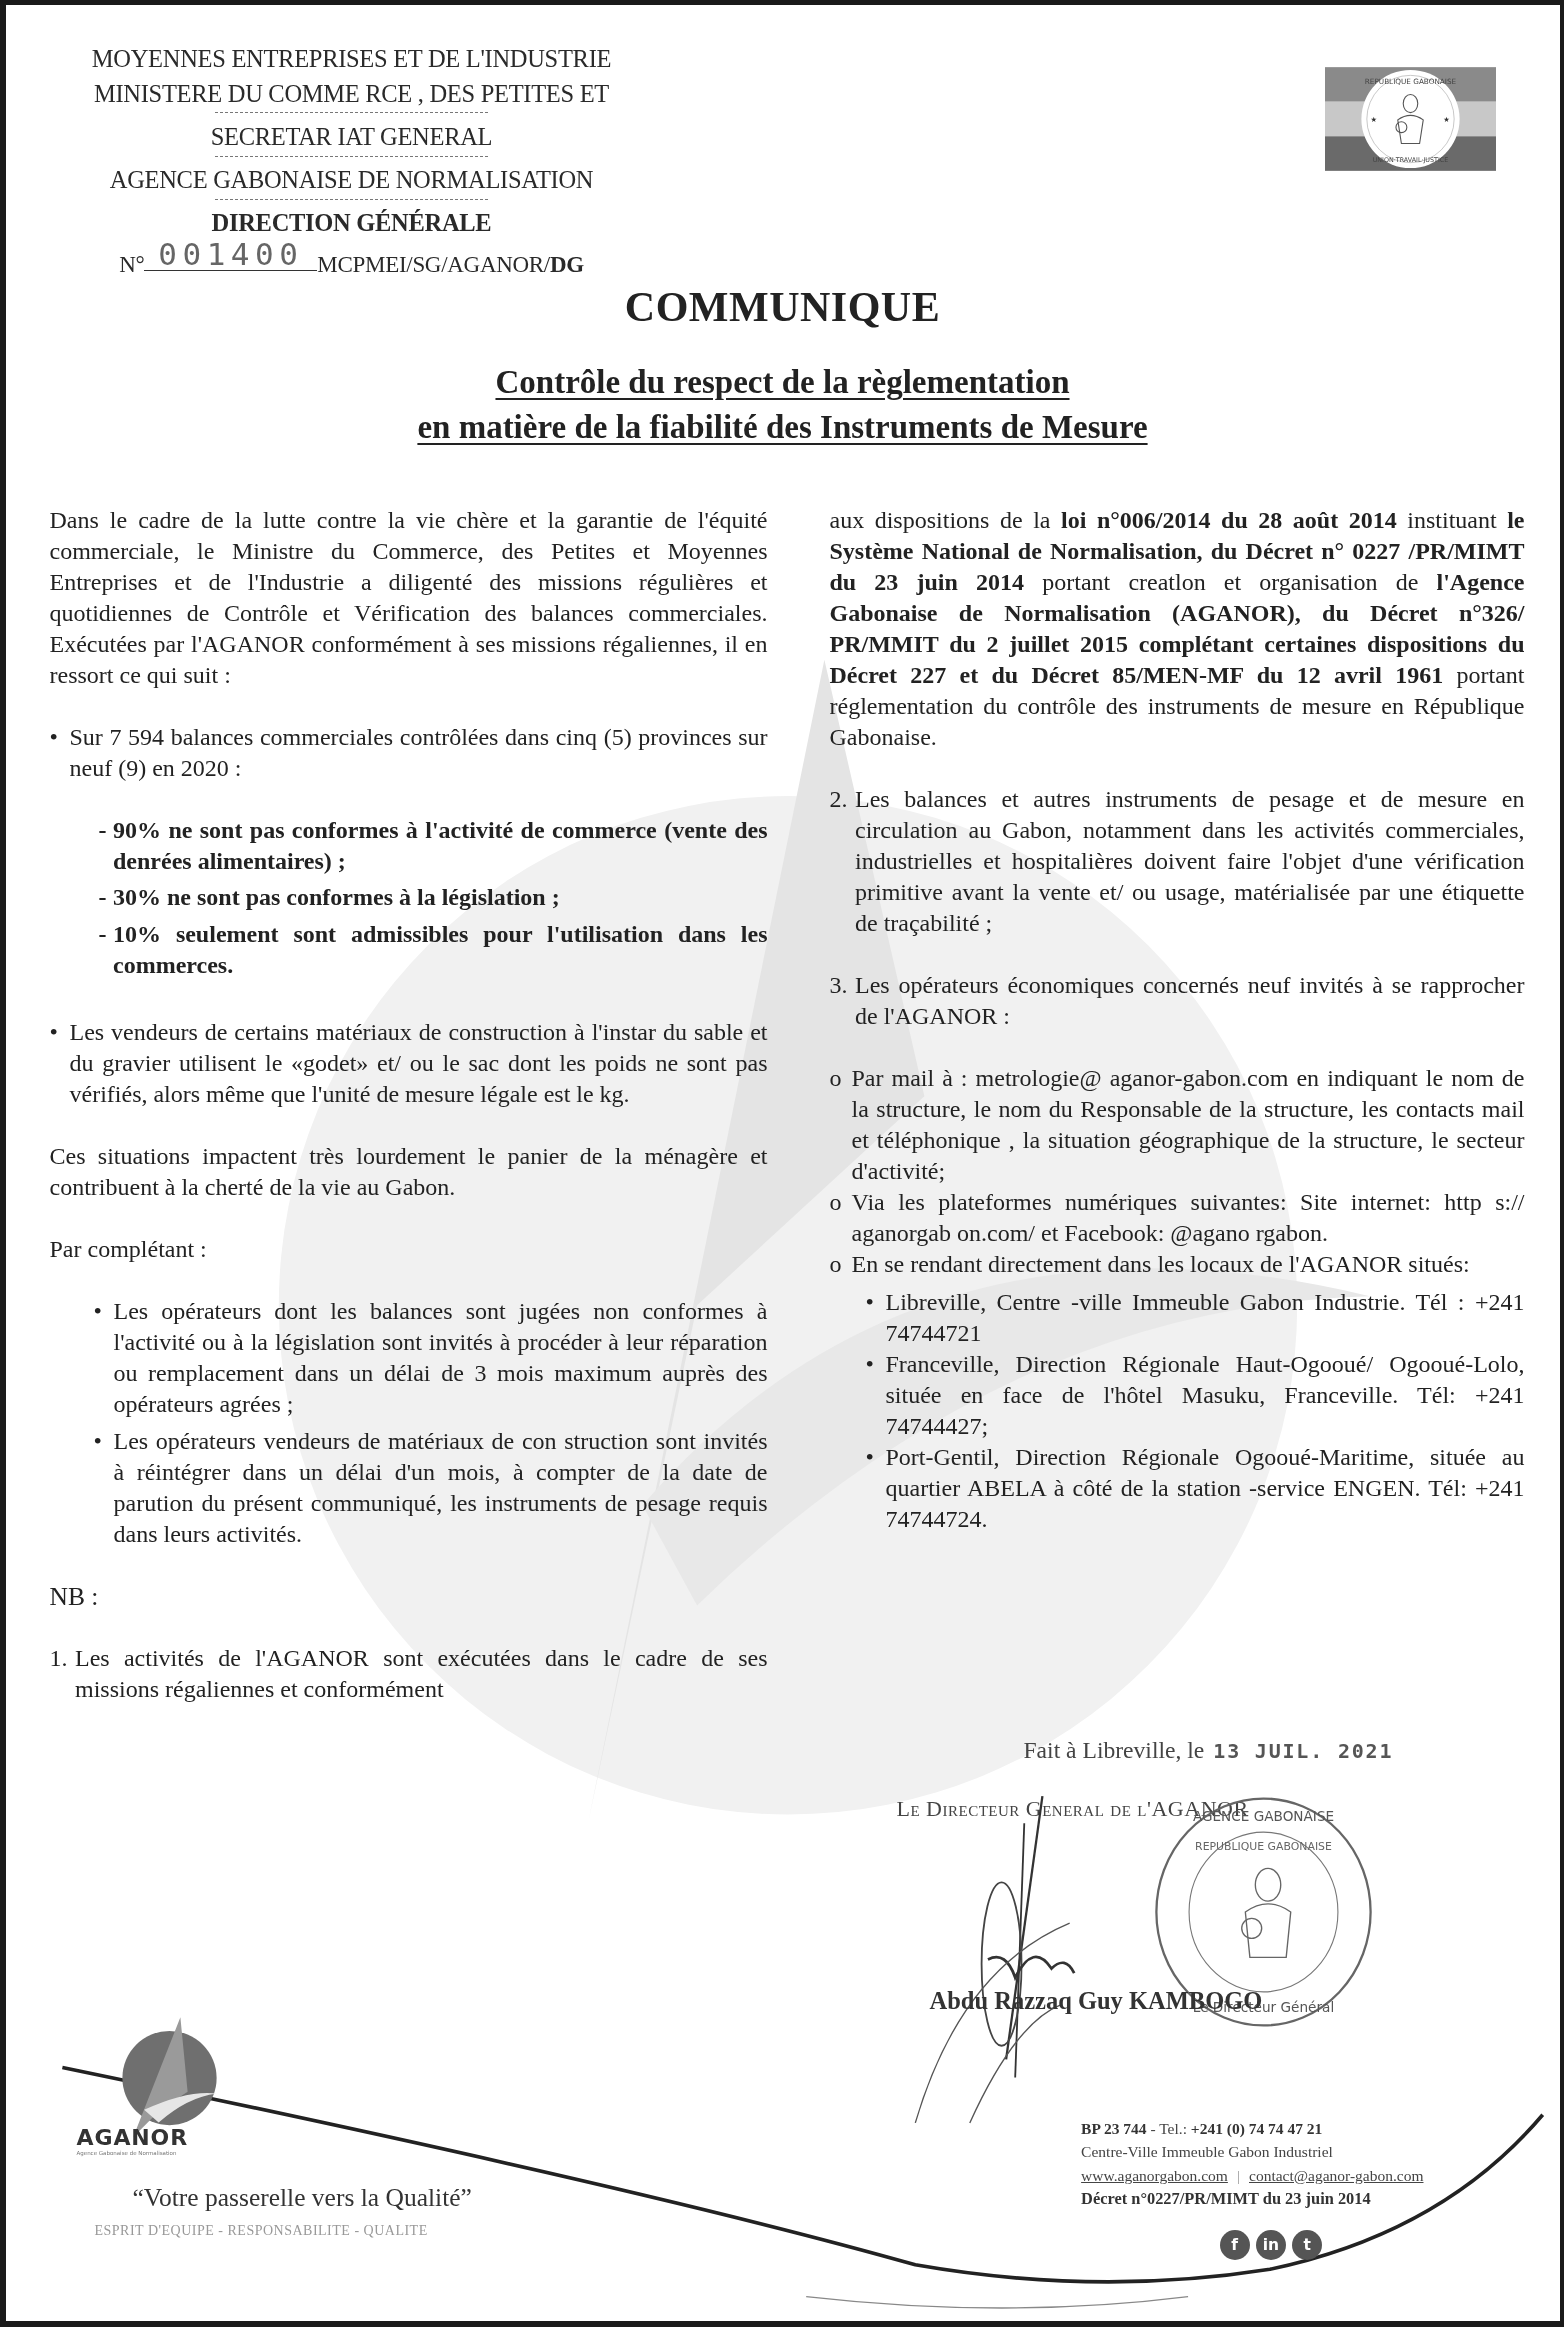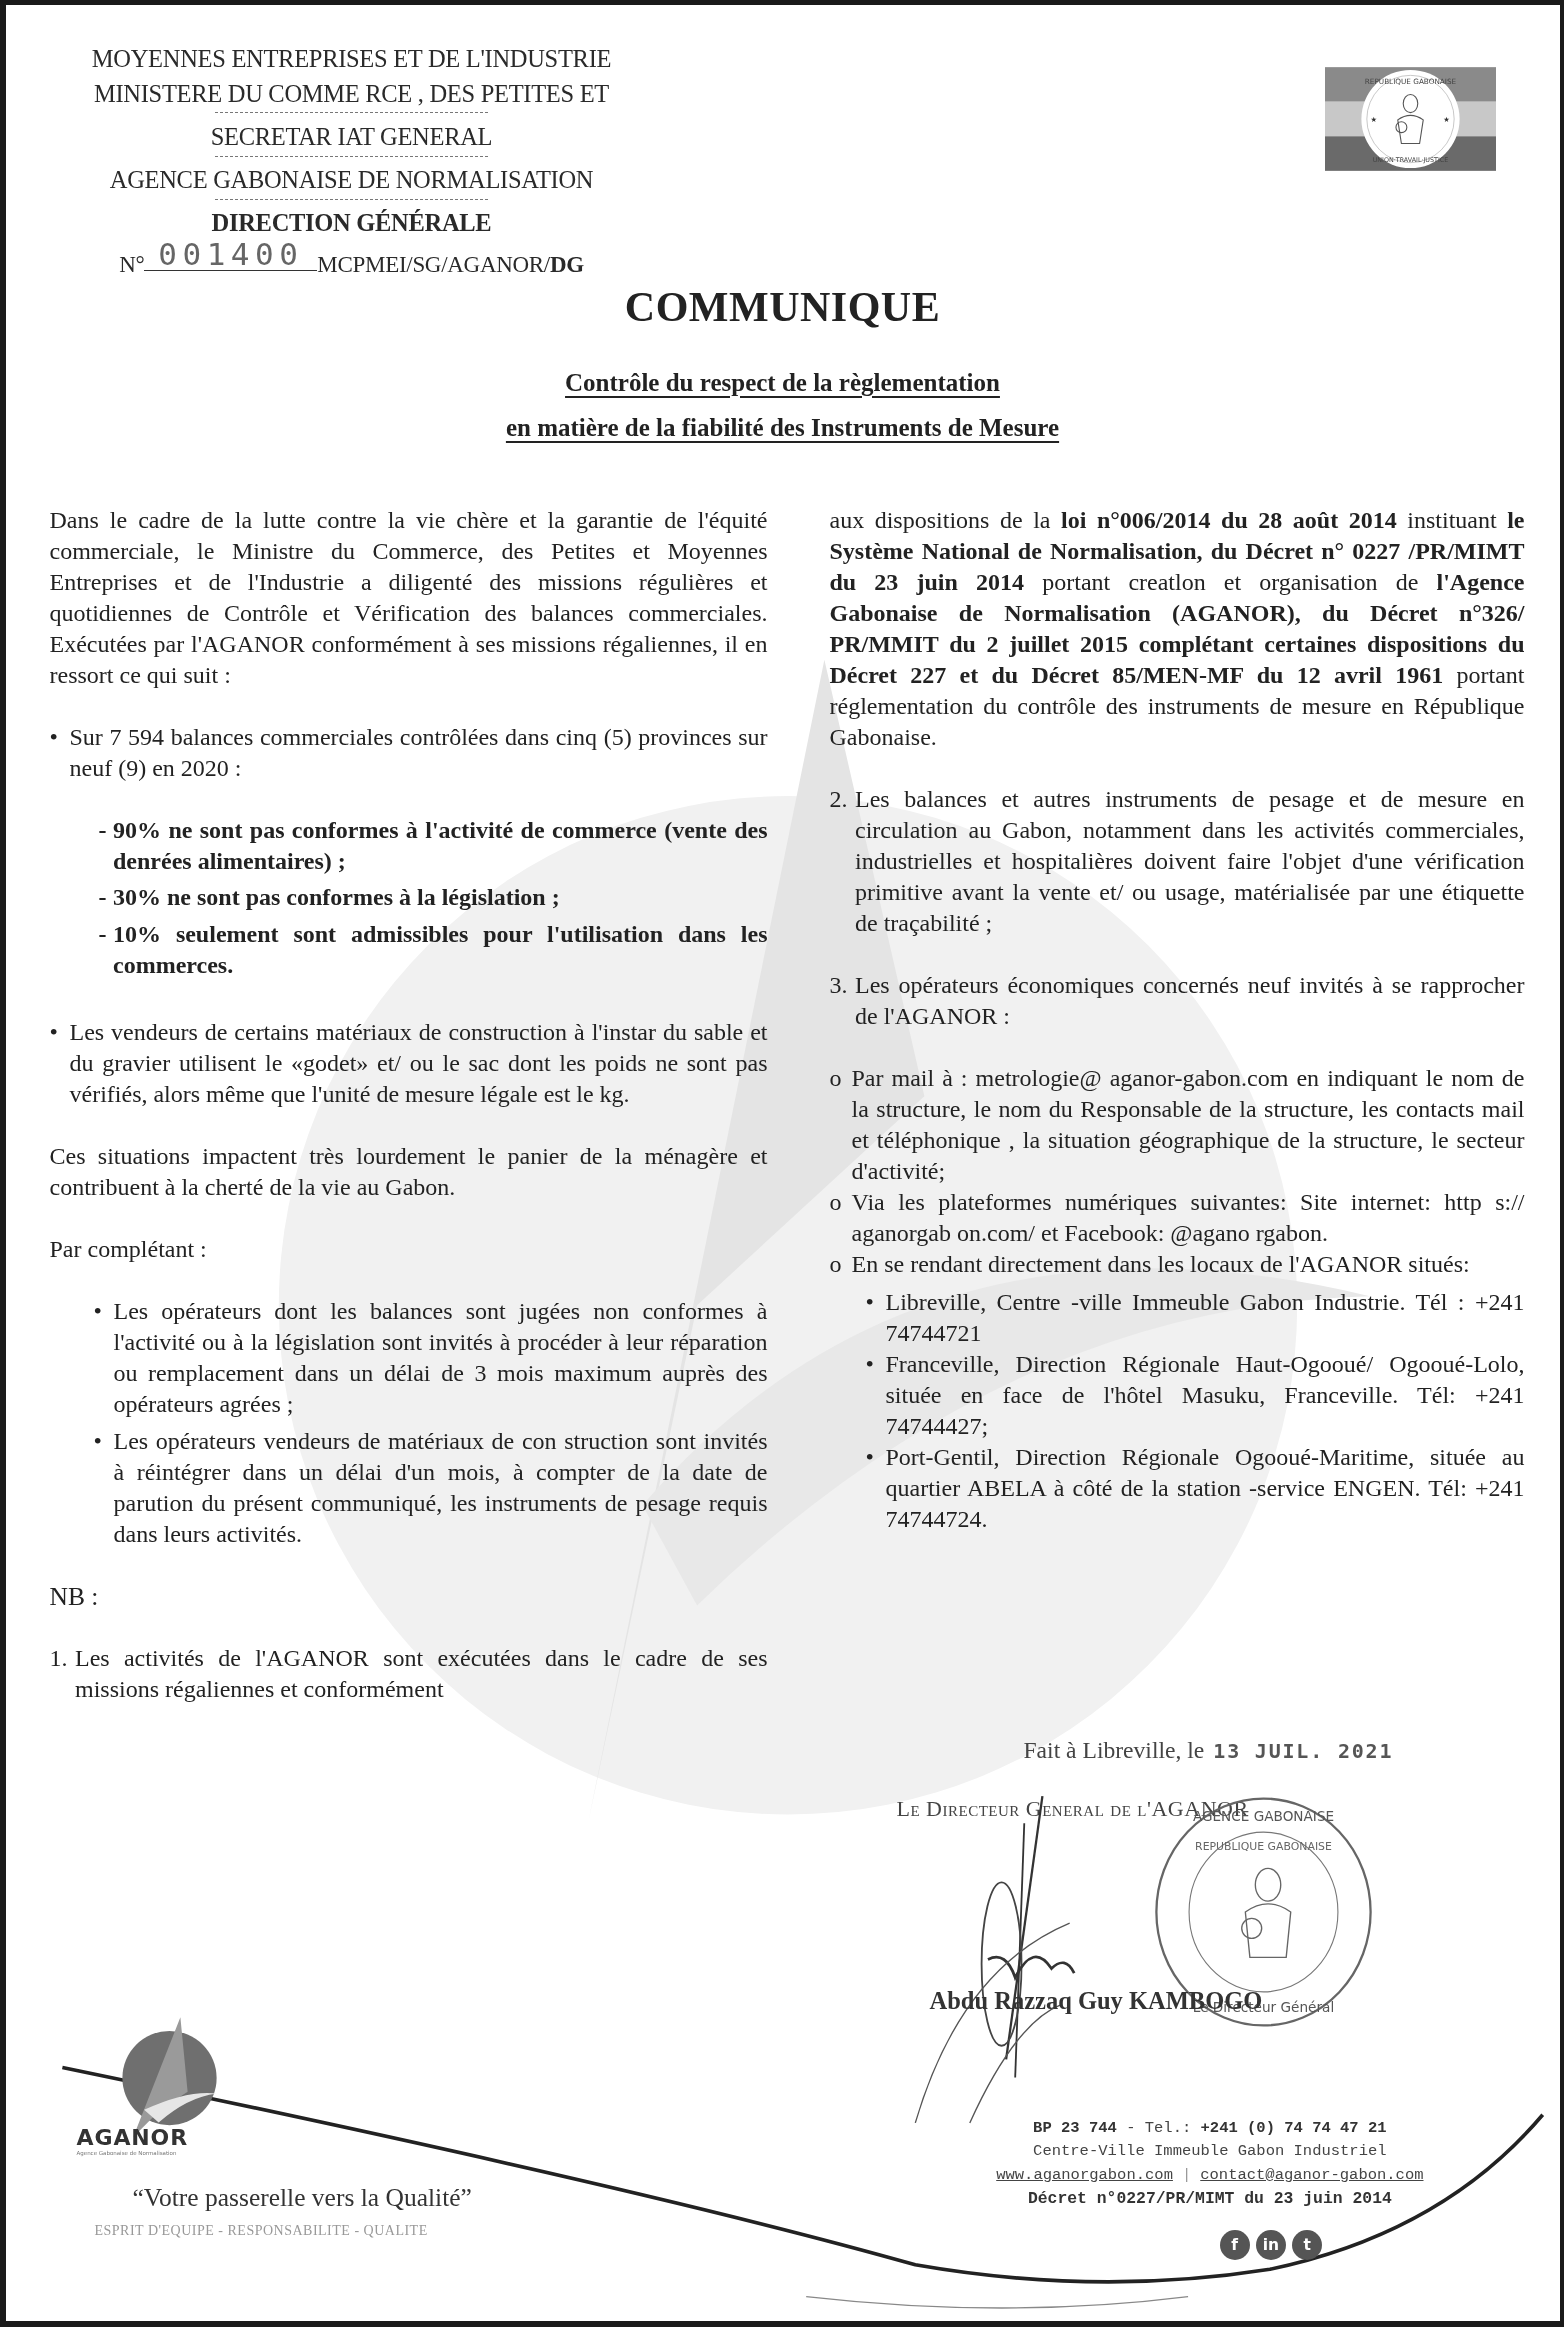--- a/index.html
+++ b/index.html
@@ -27,21 +27,21 @@
   .ref-line .dg { font-weight: bold; }
 
   .flag { position: absolute; left: 1319px; top: 62px; width: 171px; height: 104px; }
 
   .title {
     position: absolute; left: 0; width: 1554px; top: 278px; text-align: center;
     font-size: 42px; font-weight: bold; letter-spacing: 0.5px; color: #222;
   }
   .subtitle {
     position: absolute; left: 0; width: 1554px; top: 355px; text-align: center;
-    font-size: 25px; font-weight: bold; line-height: 45px; color: #222;
+    font-size: 33px; font-weight: bold; line-height: 45px; color: #222;
   }
   .subtitle span { text-decoration: underline; text-decoration-thickness: 1.8px; text-underline-offset: 4.5px; }
 
   .col { position: absolute; font-size: 24px; line-height: 31px; text-align: justify; color: #222; }
   .col-left { left: 44px; top: 500px; width: 718px; }
   .col-right { left: 824px; top: 500px; width: 695px; }
   .col p { margin: 0; }
   .gap-m { height: 31px; }
   .bullet { position: relative; padding-left: 20px; }
   .bullet::before { content: "•"; position: absolute; left: 0; top: 0; }
@@ -79,21 +79,21 @@
   .logo { position: absolute; left: 91px; top: 2005px; width: 145px; height: 127px; }
   .logo-word {
     position: absolute; left: 71px; top: 2120px; font-family: "DejaVu Sans", sans-serif; font-weight: bold;
     font-size: 22px; color: #333; letter-spacing: 0.9px;
   }
   .logo-sub { position: absolute; left: 71px; top: 2145px; font-family: "DejaVu Sans", sans-serif; font-size: 5.5px; color: #777; }
   .slogan { position: absolute; left: 127px; top: 2178px; font-size: 25.5px; color: #333; }
   .values { position: absolute; left: 89px; top: 2218px; font-size: 14px; color: #999; letter-spacing: 0.5px; }
 
   .contact {
-    position: absolute; right: 136px; top: 2112px; text-align: center; font-size: 15.5px; line-height: 23.6px; color: #444; font-family: Liberation Mono, monospace;
+    position: absolute; right: 136px; top: 2112px; text-align: left; font-size: 15.5px; line-height: 23.6px; color: #444;
   }
   .contact .bold { font-weight: bold; color: #333; }
   .contact .link { text-decoration: underline; }
   .contact .pipe { color: #999; margin: 0 9px; }
   .contact .decree { font-weight: bold; color: #333; font-size: 16.4px; }
   .socials { position: absolute; left: 1214px; top: 2225px; display: flex; gap: 6.4px; }
   .soc {
     width: 30px; height: 30px; border-radius: 50%; background: #555; color: #fff; font-family: "DejaVu Sans", sans-serif;
     font-weight: bold; font-size: 15.5px; display: flex; align-items: center; justify-content: center;
   }

